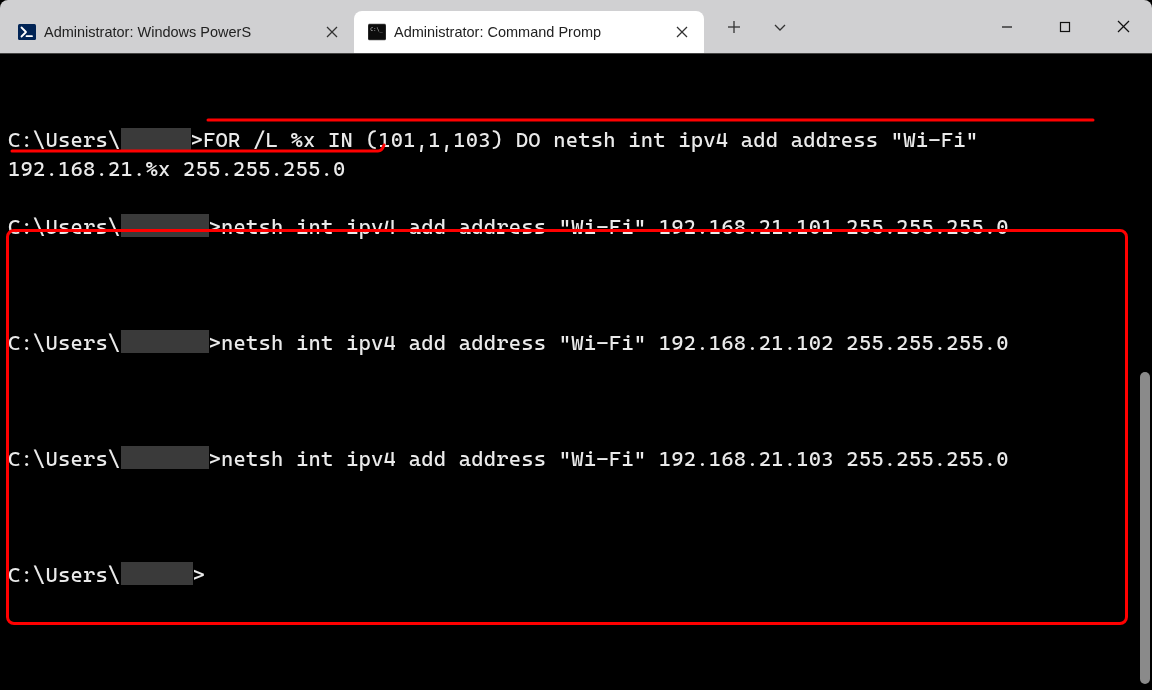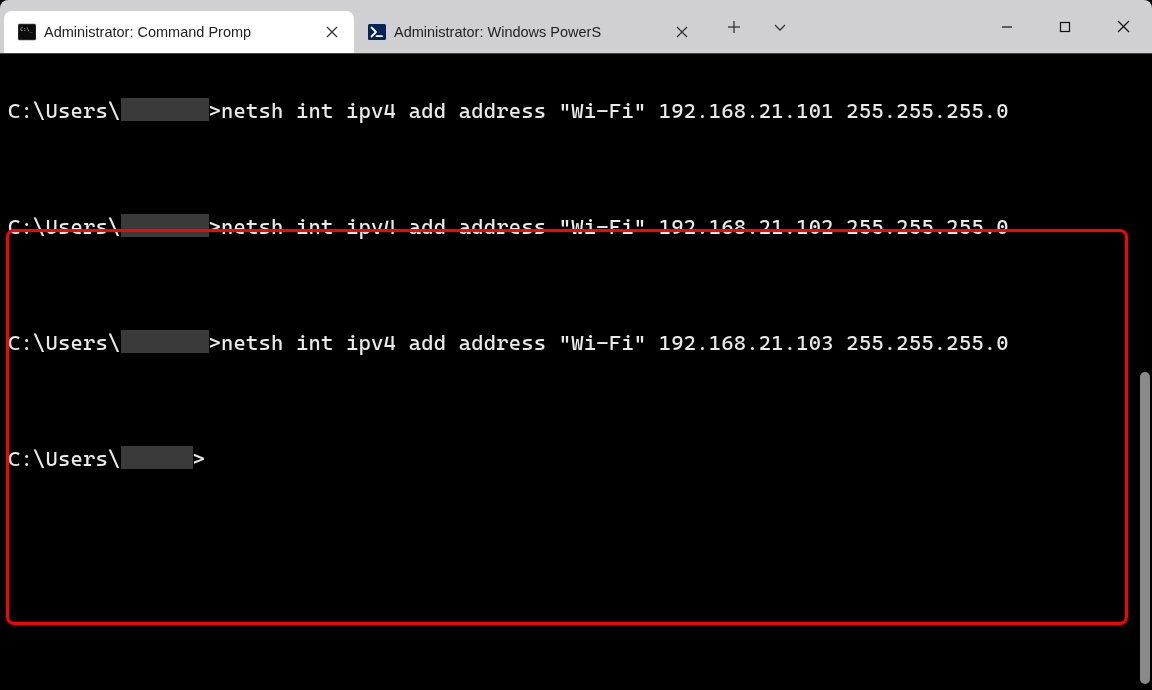--- a/index.html
+++ b/index.html
@@ -29,45 +29,45 @@
   svg { display: block; }
 </style>
 </head>
 <body>
 
 <div class="window">
 
   <div class="titlebar">
     <div class="tabs">
 
-      <div class="tab active">
-        <span class="tab-icon">
-          <svg width="18" height="18" viewBox="0 0 18 18">
-            <rect x="0" y="1" width="18" height="16" rx="1.5" fill="#0c0c0c" stroke="#666" stroke-width="0.6"></rect>
-            <text x="2.2" y="8" font-family="Consolas,monospace" font-size="5.2" fill="#ccc">C:\_</text>
-          </svg>
-        </span>
-        <span class="tab-title">Administrator: Command Promp</span>
-        <span class="tab-close">
-          <svg width="12" height="12" viewBox="0 0 12 12">
-            <line x1="1" y1="1" x2="11" y2="11" stroke="#333" stroke-width="1.3"></line>
-            <line x1="11" y1="1" x2="1" y2="11" stroke="#333" stroke-width="1.3"></line>
-          </svg>
-        </span>
-      </div>
-
       <div class="tab inactive">
         <span class="tab-icon">
           <svg width="18" height="18" viewBox="0 0 18 18">
             <rect x="0" y="1" width="18" height="16" rx="1.5" fill="#012456"></rect>
             <path d="M3.5 4.5 L8 9 L3.5 13.5" stroke="#fff" stroke-width="1.8" fill="none" stroke-linecap="round" stroke-linejoin="round"></path>
             <line x1="8.5" y1="13.2" x2="14" y2="13.2" stroke="#fff" stroke-width="1.8" stroke-linecap="round"></line>
           </svg>
         </span>
         <span class="tab-title">Administrator: Windows PowerS</span>
+        <span class="tab-close">
+          <svg width="12" height="12" viewBox="0 0 12 12">
+            <line x1="1" y1="1" x2="11" y2="11" stroke="#333" stroke-width="1.3"></line>
+            <line x1="11" y1="1" x2="1" y2="11" stroke="#333" stroke-width="1.3"></line>
+          </svg>
+        </span>
+      </div>
+
+      <div class="tab active">
+        <span class="tab-icon">
+          <svg width="18" height="18" viewBox="0 0 18 18">
+            <rect x="0" y="1" width="18" height="16" rx="1.5" fill="#0c0c0c" stroke="#666" stroke-width="0.6"></rect>
+            <text x="2.2" y="8" font-family="Consolas,monospace" font-size="5.2" fill="#ccc">C:\_</text>
+          </svg>
+        </span>
+        <span class="tab-title">Administrator: Command Promp</span>
         <span class="tab-close">
           <svg width="12" height="12" viewBox="0 0 12 12">
             <line x1="1" y1="1" x2="11" y2="11" stroke="#333" stroke-width="1.3"></line>
             <line x1="11" y1="1" x2="1" y2="11" stroke="#333" stroke-width="1.3"></line>
           </svg>
         </span>
       </div>
 
     </div>
 
@@ -102,21 +102,28 @@
         <svg width="13" height="13" viewBox="0 0 13 13">
           <line x1="1" y1="1" x2="12" y2="12" stroke="#111" stroke-width="1.3"></line>
           <line x1="12" y1="1" x2="1" y2="12" stroke="#111" stroke-width="1.3"></line>
         </svg>
       </div>
     </div>
   </div>
 
   <div class="terminal-area">
 
-    <div class="terminal">
+    <div class="terminal"><div class="cmd-head-block">
+<span> </span>
+<span>C:\Users\</span><span class="redact" style="width:70px;height:22px"></span><span>&gt;</span><span>FOR /L %x IN (101,1,103) DO netsh int ipv4 add address "Wi-Fi"</span>
+<span>192.168.21.%x 255.255.255.0</span>
+<svg class="underline-svg" style="left:0px; top:28px;" width="1100" height="70">
+  <path d="M 200 24 L 1085 24" stroke="#ff0000" stroke-width="3" fill="none" stroke-linecap="round"></path>
+  <path d="M 4 55 L 370 55 Q 374 55 376 49" stroke="#ff0000" stroke-width="3" fill="none" stroke-linecap="round"></path>
+</svg></div>
 <span>C:\Users\</span><span class="redact" style="width:88px;height:23px"></span><span>&gt;</span><span>netsh int ipv4 add address "Wi-Fi" 192.168.21.101 255.255.255.0</span>
 
 
 
 <span>C:\Users\</span><span class="redact" style="width:88px;height:23px"></span><span>&gt;</span><span>netsh int ipv4 add address "Wi-Fi" 192.168.21.102 255.255.255.0</span>
 
 
 
 <span>C:\Users\</span><span class="redact" style="width:88px;height:23px"></span><span>&gt;</span><span>netsh int ipv4 add address "Wi-Fi" 192.168.21.103 255.255.255.0</span>
 

